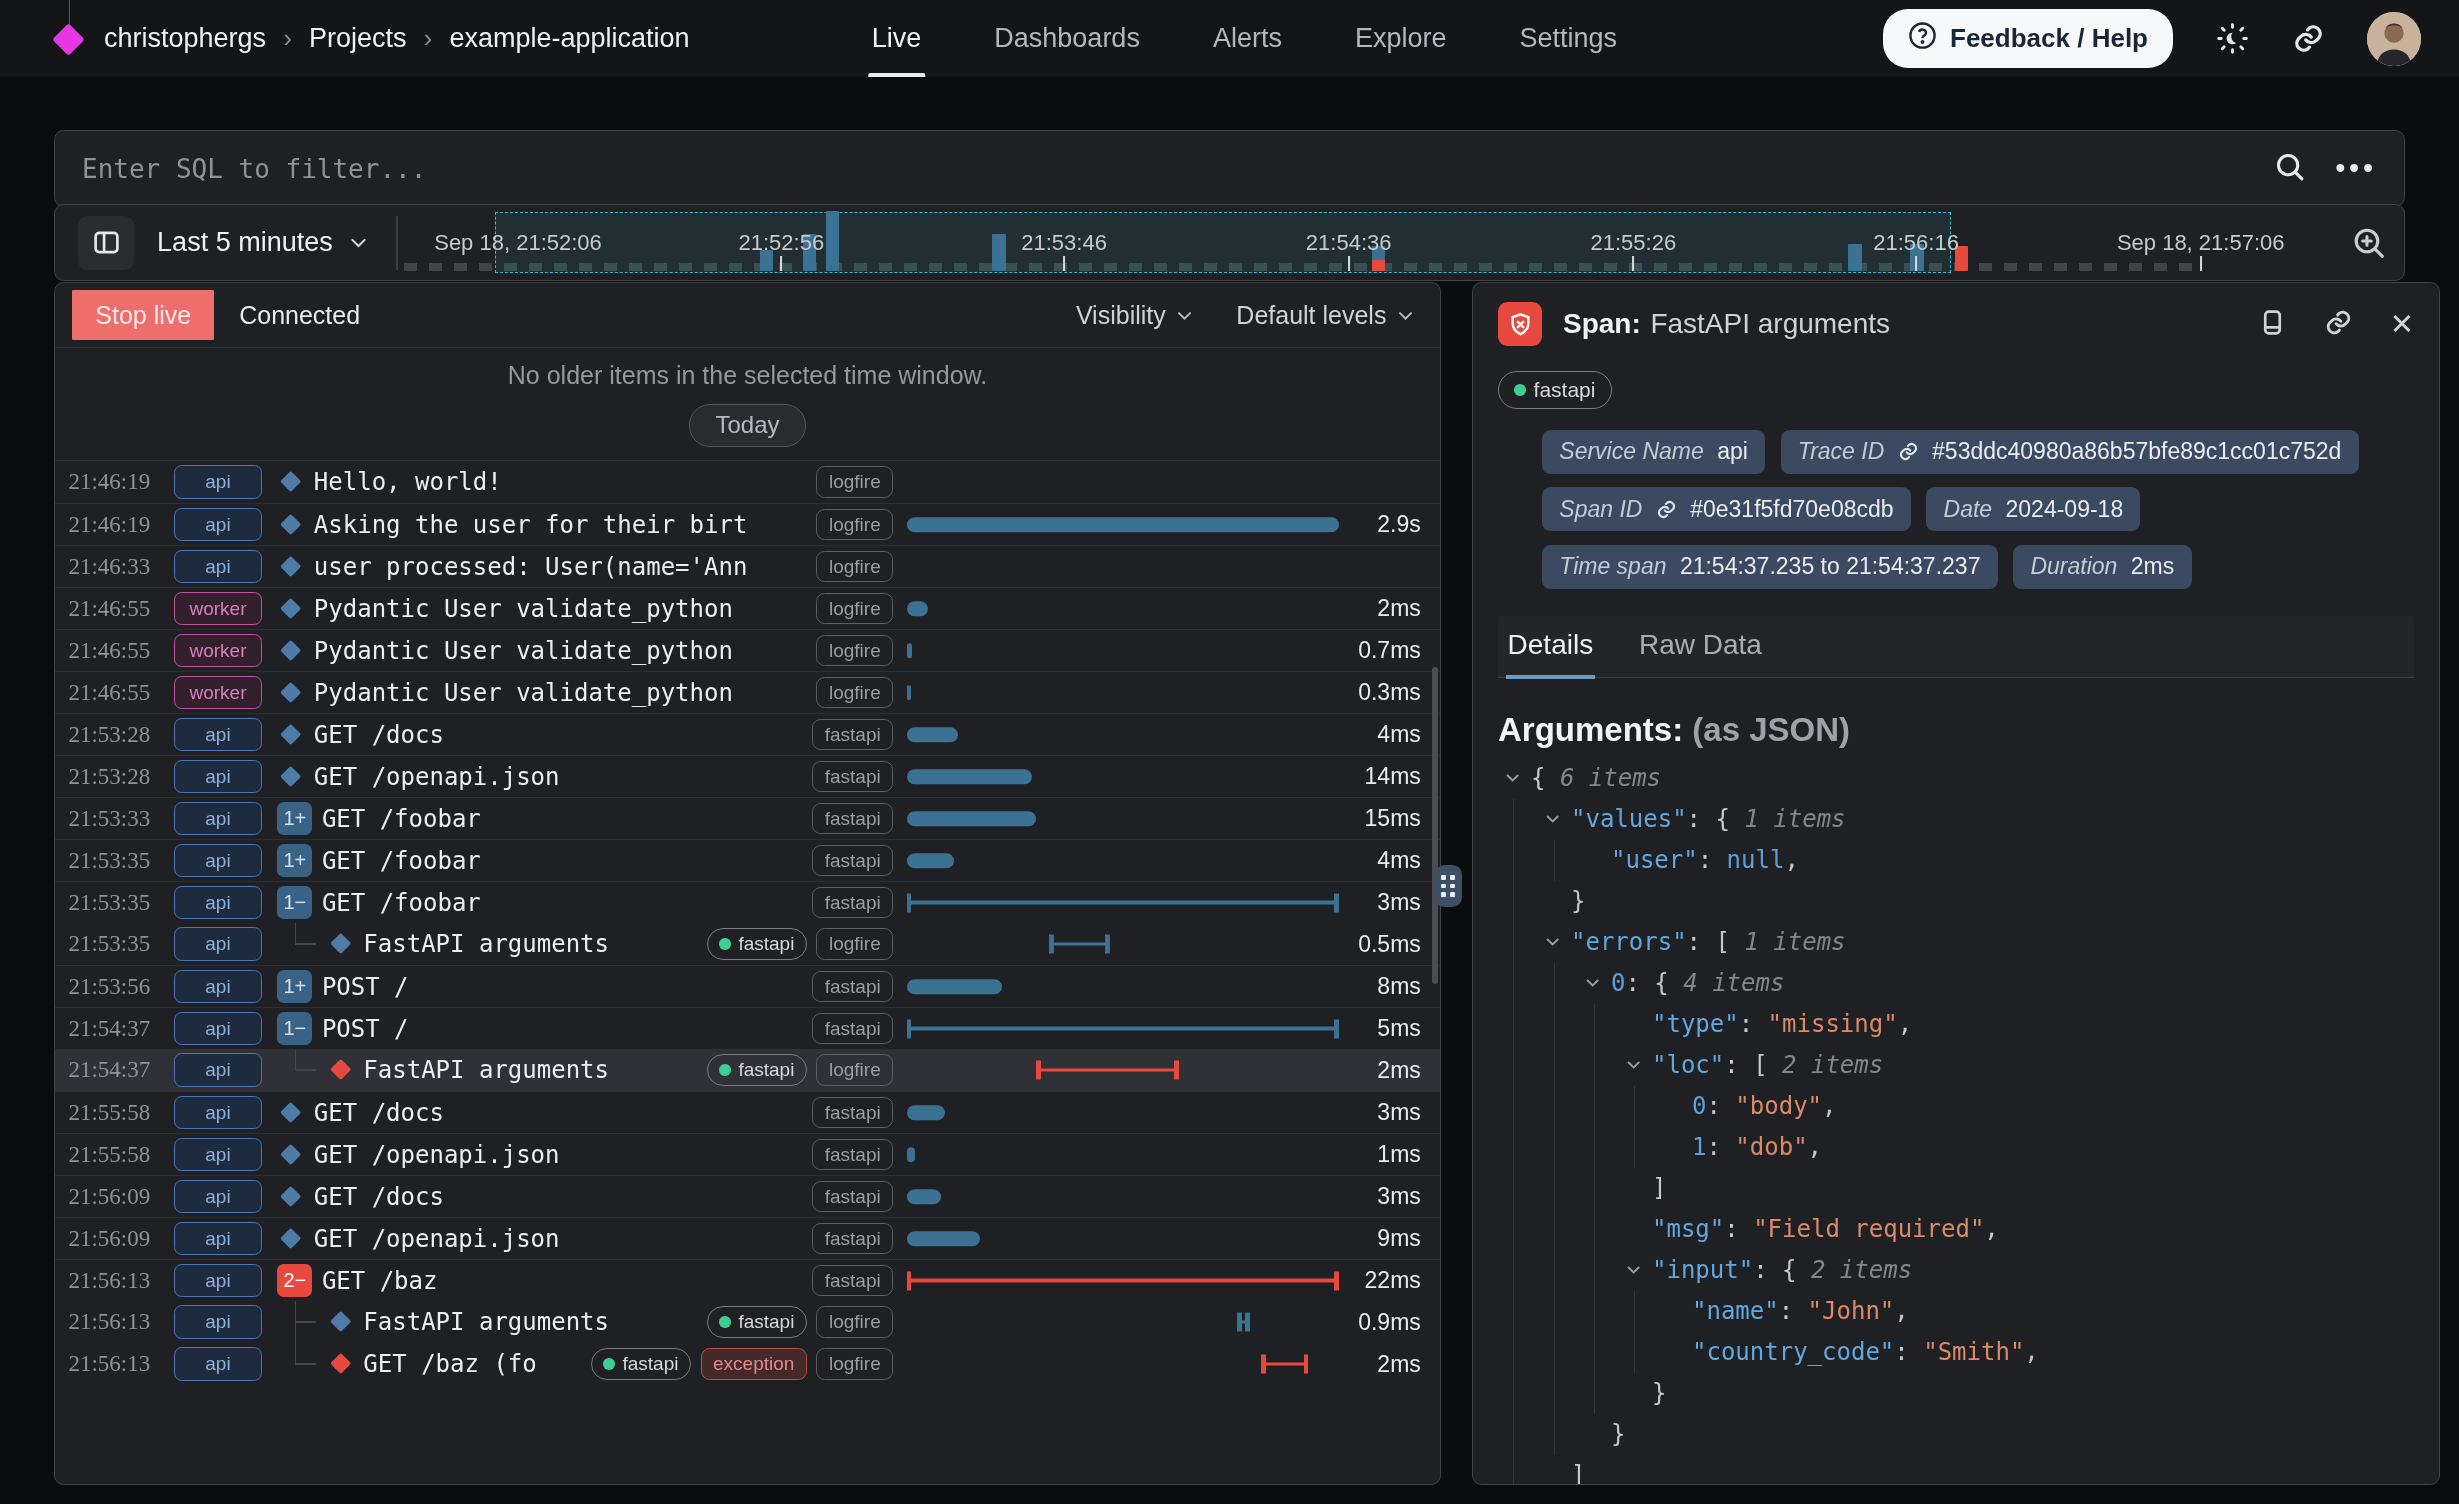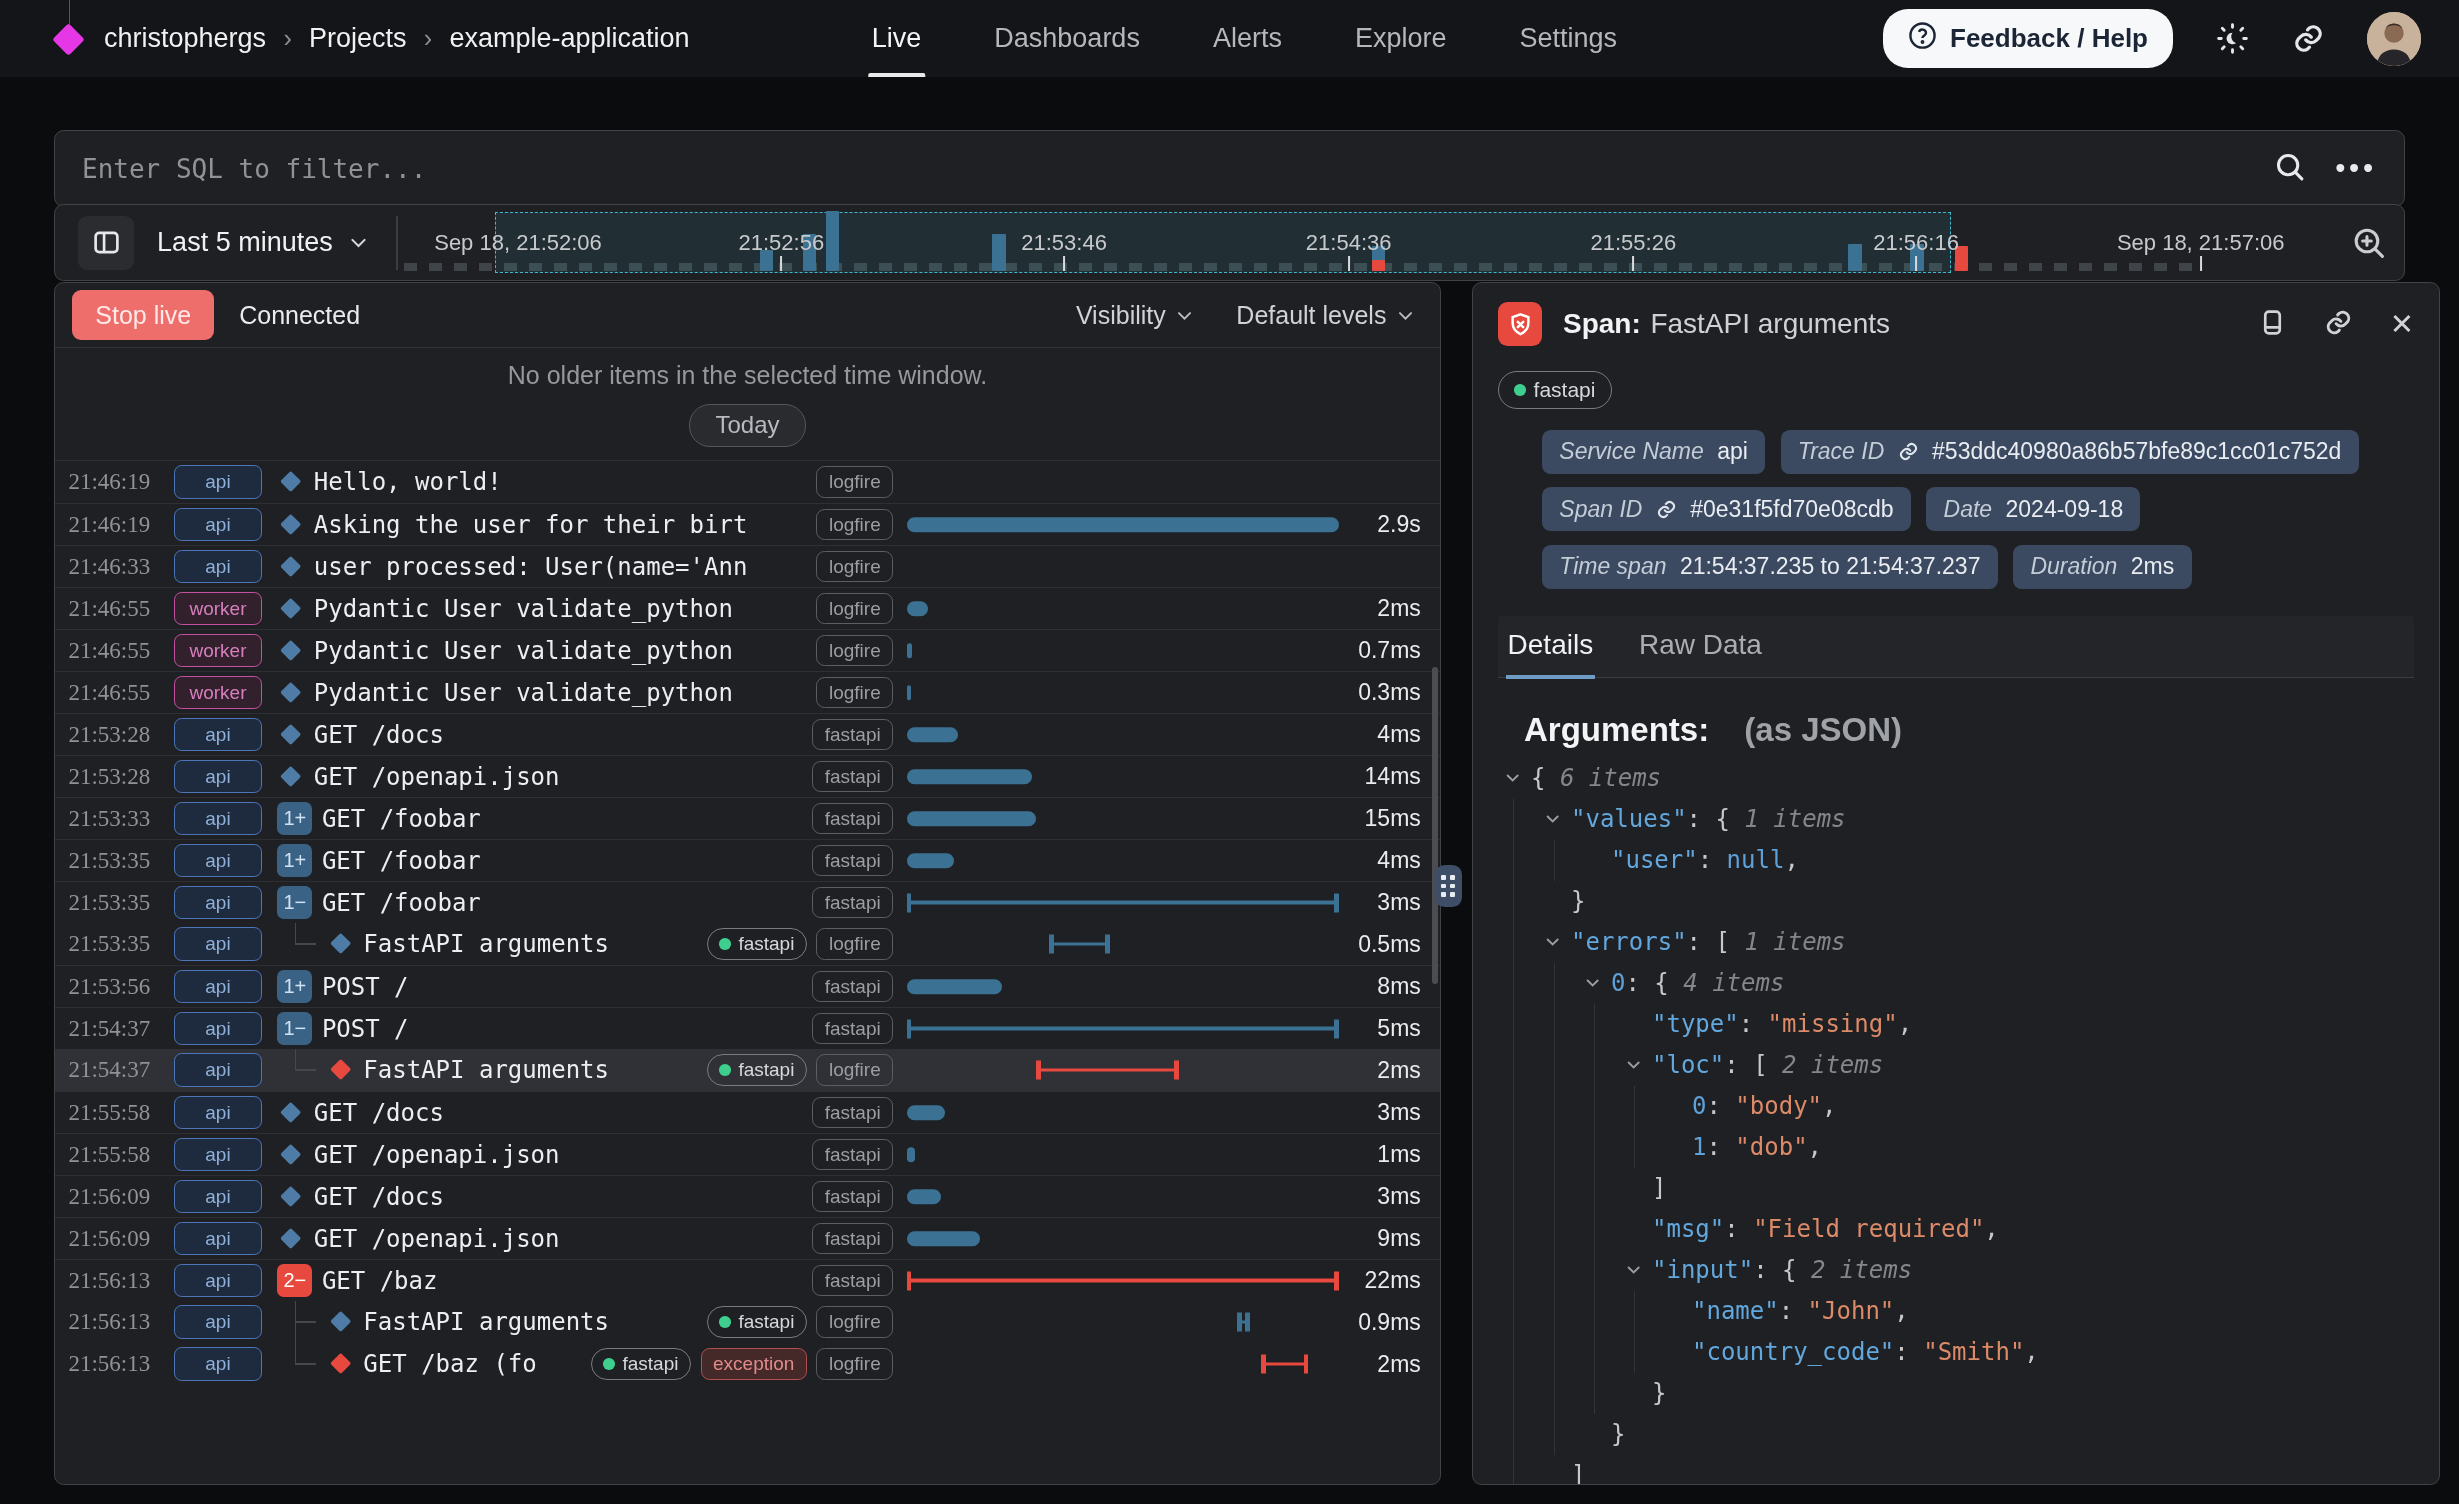--- a/index.html
+++ b/index.html
@@ -42,21 +42,21 @@
   .tl-bar { position:absolute; bottom:1.9px; width:13.4px; border-radius:1px; }
   .tl-tick-label { position:absolute; top:50%; transform:translate(-50%,-50%); font-size:22px; color:#c7c9cc; white-space:nowrap; }
   .tl-tick { position:absolute; bottom:1.9px; width:1.9px; height:15.4px; background:#d8dadc; transform:translateX(-50%); }
   .tl-zoom { background:none; border:none; color:#c9ccd0; cursor:pointer; display:flex; align-items:center; }
 
   
   .left-panel { position:absolute; left:54px; top:282px; width:1387px; bottom:19px; display:flex; flex-direction:column; overflow:hidden; }
   .right-panel { position:absolute; left:1472px; right:19px; top:282px; bottom:19px; overflow:hidden; }
 
   .live-header { display:flex; align-items:center; height:65px; padding:0 25px 0 17.3px; border-bottom:1.9px solid #323337; flex:none; }
-  .stop-live { background:#ee6e6c; color:#ffe9e9; border:none; border-radius:9px; font-size:25px; padding:10.6px 23px; cursor:pointer; }
+  .stop-live { background:#ee6e6c; color:#ffe9e9; border:none; border-radius:1px; font-size:25px; padding:10.6px 23px; cursor:pointer; }
   .conn-label { margin-left:25px; font-size:25px; color:#e9ebed; }
   .live-header .spacer { flex:1; }
   .hdr-select { display:flex; align-items:center; gap:9.6px; color:#cfd2d6; font-size:25px; cursor:pointer; margin-left:42px; white-space:nowrap; }
 
   .empty-state { height:113px; display:flex; flex-direction:column; align-items:center; justify-content:center; gap:13.4px; flex:none; border-bottom:1px solid #2e2f33; }
   .empty-msg { color:#95989d; font-size:25px; }
   .today-btn { background:#2a2b2f; border:1.9px solid #55575c; color:#b7bac0; border-radius:21px; font-size:24px; padding:6.7px 25px; cursor:pointer; }
 
   .rows { position:relative; flex:1; overflow:hidden; }
   .lrow { display:flex; align-items:center; height:42px; padding:0 13.4px 0 13.4px; border-top:1px solid #2e2f33; cursor:pointer; }
@@ -108,21 +108,21 @@
   .chip-row { display:flex; gap:15.4px;padding-left:44px; }
   .chip { display:flex; align-items:center; gap:13.4px; background:#3b4a61; border-radius:8.6px; padding:8.6px 17.3px; font-size:23px; white-space:nowrap; }
   .chip .lbl { font-style:italic; color:#c4ccd7; }
   .chip .val { color:#e9edf2; }
   .chip .lnk { color:#dfe5ec; display:flex; align-items:center; }
   .sp-tabs { margin-top:27px; display:flex; gap:42px; border-bottom:1.9px solid #3c3d41; background:#242529; padding:0 7.7px; border-radius:3.8px 3.8px 0 0; }
   .sp-tab { position:relative; font-size:28px; color:#aaadb2; padding:13.4px 1.9px 15.4px; cursor:pointer; }
   .sp-tab.active { color:#f1f2f4; }
   .sp-tab.active::after { content:""; position:absolute; left:0; right:0; bottom:-1.9px; height:3.8px; background:#6f9cc4; }
   .args-heading { margin:33px 0 9.6px; font-size:33px; font-weight:bold; color:#f3f4f6; }
-  .args-heading span { color:#9fa2a7;margin-left:26px; }
+  .args-heading span { color:#9fa2a7; }
   .json { font-family:"DejaVu Sans Mono", monospace; font-size:24px; }
   .jline { position:relative; height:41px; line-height:41px; white-space:pre; }
   .jline .chev { position:absolute; color:#9a9da1; }
   .jline .g { position:absolute; top:0; bottom:0; width:1px; background:#32343a; }
   .jk { color:#62a8de; } .js { color:#dd8a68; } .jw { color:#5ea0d8; }
   .jp { color:#c6c8cb; } .ji { color:#83868b; font-style:italic; }
 </style>
 </head>
 <body>
 

